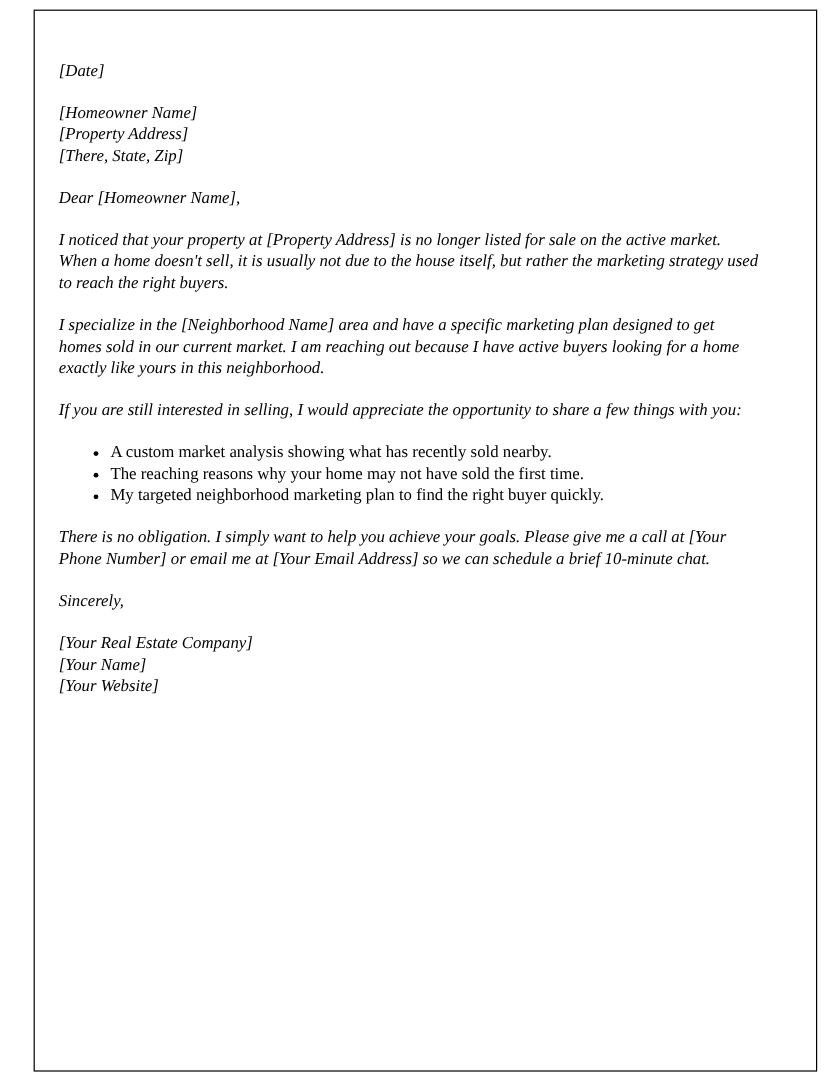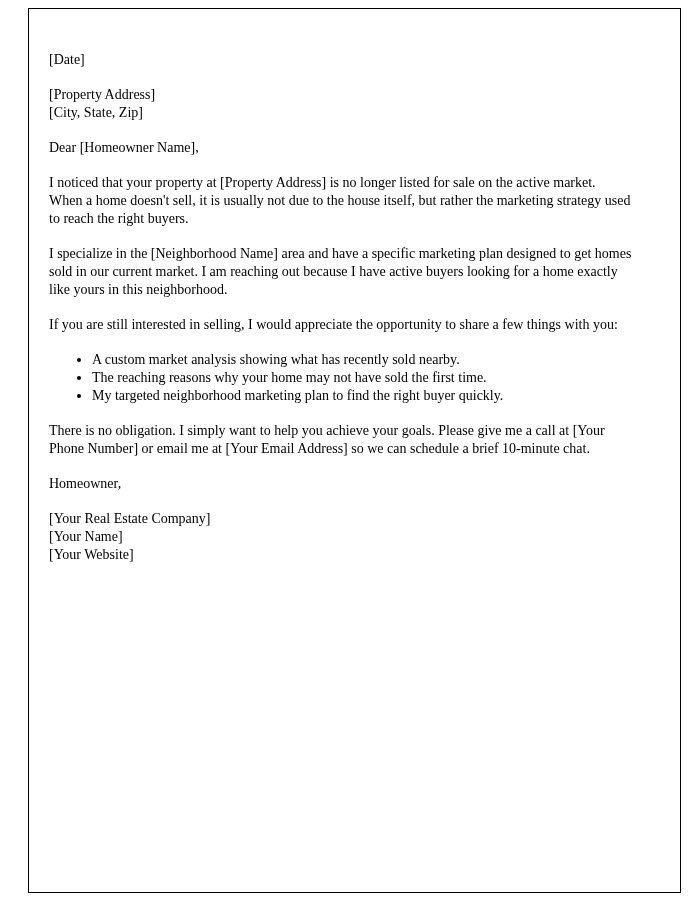--- a/index.html
+++ b/index.html
@@ -17,20 +17,21 @@
     width: 653px;
     height: 885px;
     border: 1px solid #000000;
     background: #ffffff;
     padding: 42px 48px 0 20px;
     overflow: hidden;
   }
   .page p, .page div.line {
     font-size: 14px;
     line-height: 18px;
+    font-style: italic;
   }
   .block { margin-bottom: 17px; }
   .para { margin-bottom: 17px; }
   ul.bullet-list {
     margin: 0 0 17px 0;
     padding-left: 43px;
     list-style-type: disc;
   }
   ul.bullet-list li {
     font-size: 14px;
@@ -40,41 +41,42 @@
 </head>
 <body>
 
 <div class="page">
 
   <div class="block">
     <div class="line">[Date]</div>
   </div>
 
   <div class="block">
+    <div class="line">[Homeowner Name]</div>
     <div class="line">[Property Address]</div>
-    <div class="line">[City, State, Zip]</div>
+    <div class="line">[There, State, Zip]</div>
   </div>
 
   <p class="para">Dear [Homeowner Name],</p>
 
   <p class="para">I noticed that your property at [Property Address] is no longer listed for sale on the active market. When a home doesn't sell, it is usually not due to the house itself, but rather the marketing strategy used to reach the right buyers.</p>
 
   <p class="para">I specialize in the [Neighborhood Name] area and have a specific marketing plan designed to get homes sold in our current market. I am reaching out because I have active buyers looking for a home exactly like yours in this neighborhood.</p>
 
   <p class="para">If you are still interested in selling, I would appreciate the opportunity to share a few things with you:</p>
 
   <ul class="bullet-list">
     <li>A custom market analysis showing what has recently sold nearby.</li>
     <li>The reaching reasons why your home may not have sold the first time.</li>
     <li>My targeted neighborhood marketing plan to find the right buyer quickly.</li>
   </ul>
 
   <p class="para">There is no obligation. I simply want to help you achieve your goals. Please give me a call at [Your Phone Number] or email me at [Your Email Address] so we can schedule a brief 10-minute chat.</p>
 
-  <p class="para">Homeowner,</p>
+  <p class="para">Sincerely,</p>
 
   <div class="block">
     <div class="line">[Your Real Estate Company]</div>
     <div class="line">[Your Name]</div>
     <div class="line">[Your Website]</div>
   </div>
 
 </div>
 
 </body></html>

